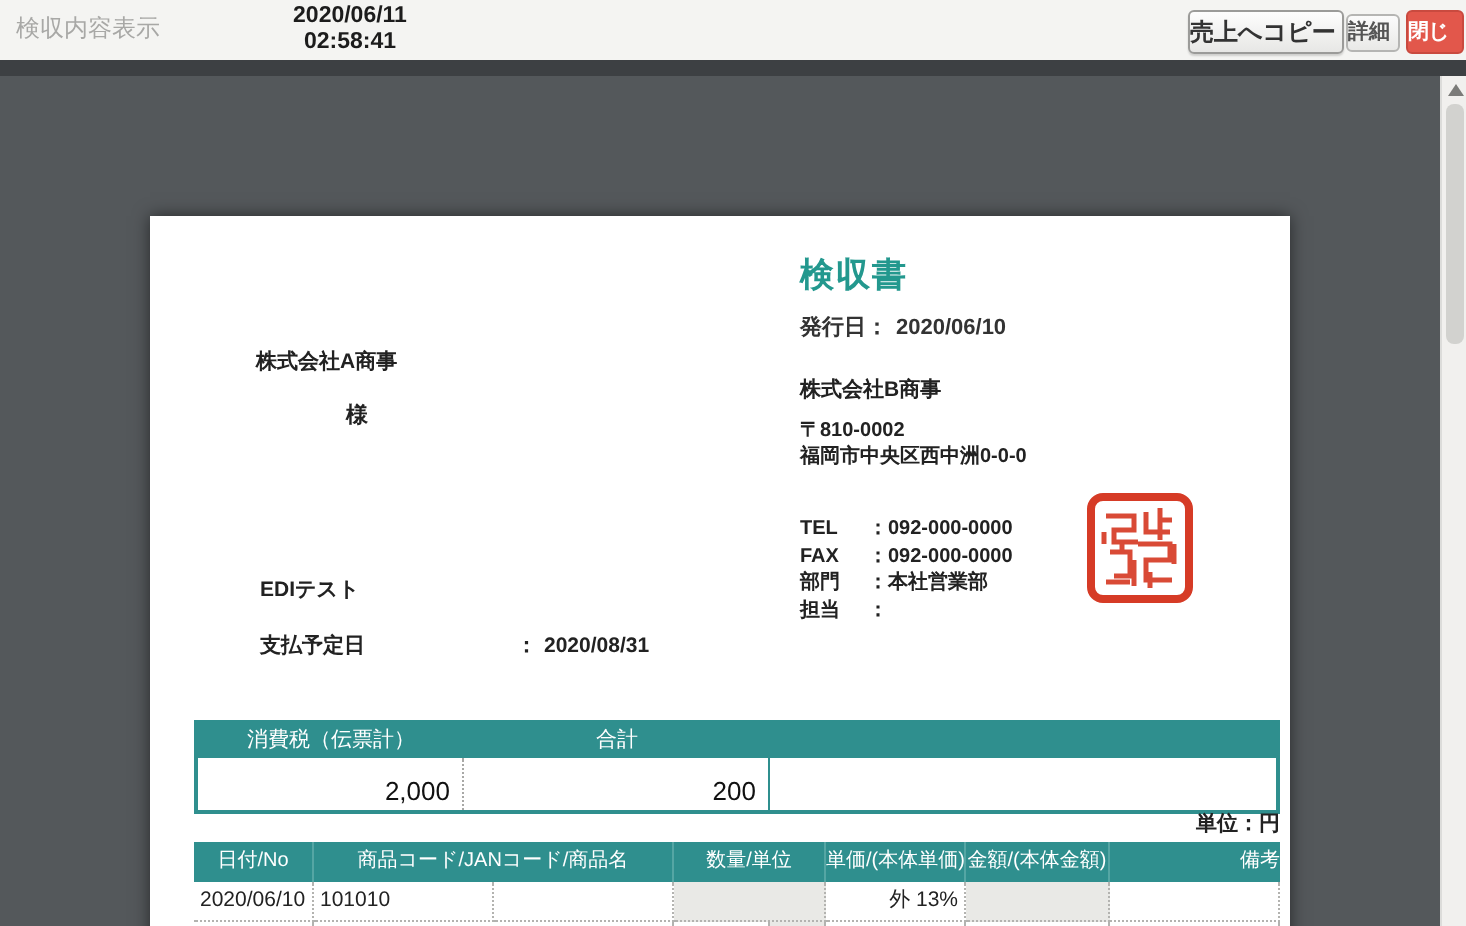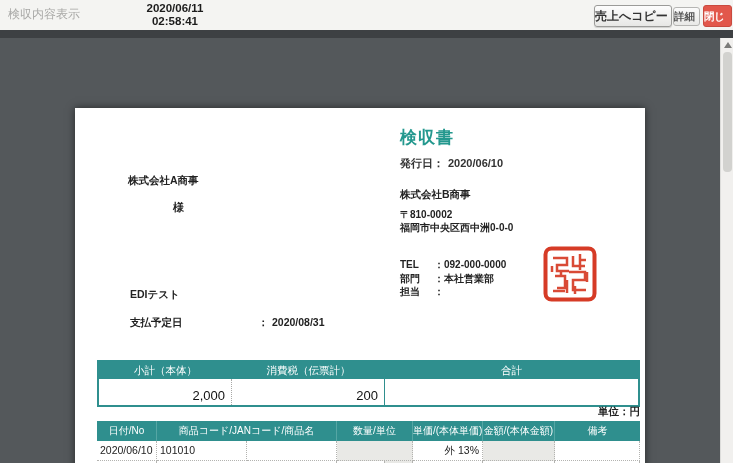--- a/index.html
+++ b/index.html
@@ -57,21 +57,21 @@
   .sum-vals .v2 { border-right:1px solid #2f8f8e; }
   .sum-vals .v3 { font-size:17px; }
   .unit { left:22px; top:297px; width:543px; text-align:right; font-size:10.5px; font-weight:600; }
 
   
   .items { left:22px; top:313px; width:543px; display:grid;
            grid-template-columns:60px 90px 90px 48px 28px 70px 72px 85px;
            grid-auto-rows:min-content; font-size:10.5px; }
   .ih { background:#2f8f8e; color:#fff; font-size:10px; height:20px; line-height:20px; text-align:center;
         border-right:1px solid #55a6a4; overflow:hidden; white-space:nowrap; }
-  .ih:last-of-type,.ih.noR { border-right:none; }
+  .ih:last-of-type,.ih.noR { border-right:none;text-align:right; }
   .cell { height:20px; line-height:19px; padding:0 3px; border-right:1px dotted #b3b3b0; border-bottom:1px dotted #b3b3b0;
           overflow:hidden; white-space:nowrap; background:#fff; color:#222; }
   .cell.gray { background:#e9e9e6; }
   .cell.r { text-align:right; }
   .sp2 { grid-column:span 2; }
 </style>
 </head>
 <body>
 
 <div class="topbar">
@@ -97,20 +97,21 @@
 
     <div class="abs customer">株式会社A商事</div>
     <div class="abs honorific">様</div>
 
     <div class="abs issuer-name">株式会社B商事</div>
     <div class="abs issuer-postal">〒810-0002</div>
     <div class="abs issuer-addr">福岡市中央区西中洲0-0-0</div>
 
     <div class="abs contacts">
       <div><span class="lbl">TEL</span><span class="col">：</span><span>092-000-0000</span></div>
+      <div><span class="lbl">FAX</span><span class="col">：</span><span>092-000-0000</span></div>
       <div><span class="lbl">部門</span><span class="col">：</span><span>本社営業部</span></div>
       <div><span class="lbl">担当</span><span class="col">：</span><span></span></div>
     </div>
 
     <svg class="abs seal" viewBox="0 0 54 56" xmlns="http://www.w3.org/2000/svg">
       <rect x="2.5" y="2.5" width="49" height="51" rx="6" fill="none" stroke="#d63b26" stroke-width="4"></rect>
       <g stroke="#d63b26" stroke-width="2.5" fill="none" opacity="0.92">
         <path d="M10 12 h14 v7 h-10 v6 h12"></path>
         <path d="M30 10 v10 h12"></path>
         <path d="M37 8 v16"></path>
@@ -126,21 +127,20 @@
       </g>
     </svg>
 
     <div class="abs note">EDIテスト</div>
     <div class="abs payment">
       <span class="lbl">支払予定日</span><span class="col">：</span><span>2020/08/31</span>
     </div>
 
     <div class="abs summary">
       <div class="sum-head">
-        <div>小計（本体）</div>
         <div>消費税（伝票計）</div>
         <div>合計</div>
       </div>
       <div class="sum-vals">
         <div class="v1">2,000</div>
         <div class="v2">200</div>
       </div>
     </div>
     <div class="abs unit">単位：円</div>
 

